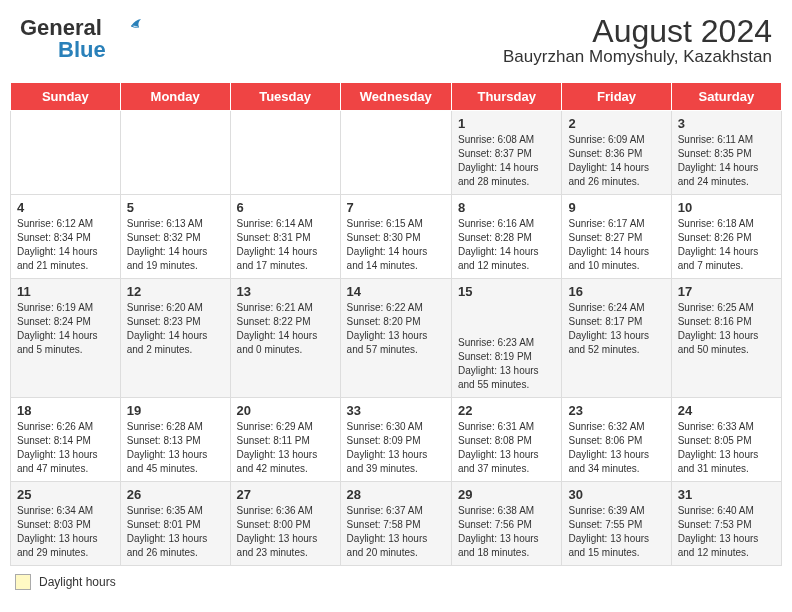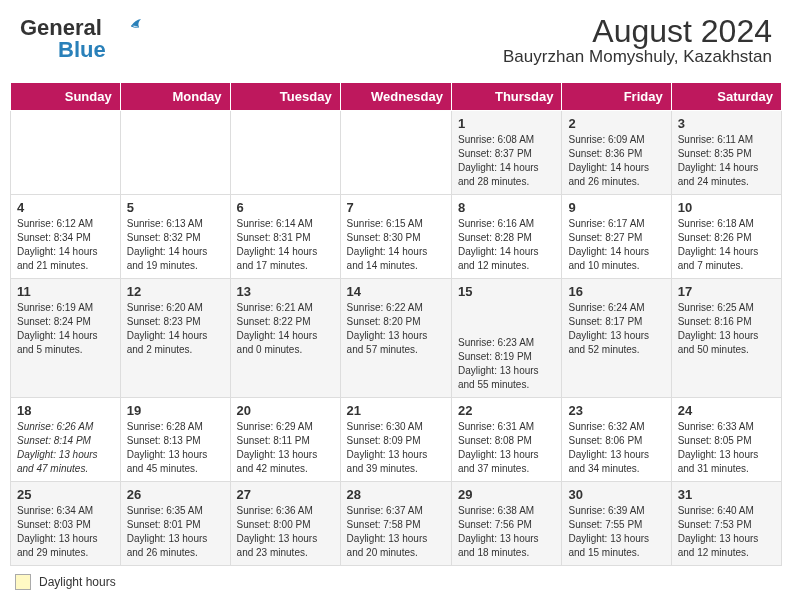--- a/index.html
+++ b/index.html
@@ -34,23 +34,23 @@
     .title-block h2 {
       font-size: 17px;
       font-weight: 400;
       color: #333;
     }
     .calendar {
       width: 100%;
       border-collapse: collapse;
     }
     .calendar th {
-      background-color: #be185d;
+      background-color: #ef4444;
       color: white;
-      text-align: right;
+      text-align: center;
       padding: 6px 8px;
       font-size: 13px;
       font-weight: 600;
       border: 1px solid #fff;
     }
     .calendar td {
       vertical-align: top;
       padding: 5px 6px;
       border: 1px solid #ddd;
       width: 113px;
@@ -239,38 +239,38 @@
         <td>
           <span class="day-num">17</span>
           <div class="day-info" style="white-space: pre-line;">Sunrise: 6:25 AM
 Sunset: 8:16 PM
 Daylight: 13 hours and 50 minutes.</div>
         </td>
       </tr>
       <tr>
         <td>
           <span class="day-num">18</span>
-          <div class="day-info" style="white-space: pre-line; font-style: italic;">Sunrise: 6:26 AM
+          <div class="day-info" style="white-space: pre-line;">Sunrise: 6:26 AM
 Sunset: 8:14 PM
 Daylight: 13 hours and 47 minutes.</div>
         </td>
         <td>
           <span class="day-num">19</span>
           <div class="day-info" style="white-space: pre-line;">Sunrise: 6:28 AM
 Sunset: 8:13 PM
 Daylight: 13 hours and 45 minutes.</div>
         </td>
         <td>
           <span class="day-num">20</span>
           <div class="day-info" style="white-space: pre-line;">Sunrise: 6:29 AM
 Sunset: 8:11 PM
 Daylight: 13 hours and 42 minutes.</div>
         </td>
         <td>
-          <span class="day-num">21</span>
+          <span class="day-num">33</span>
           <div class="day-info" style="white-space: pre-line;">Sunrise: 6:30 AM
 Sunset: 8:09 PM
 Daylight: 13 hours and 39 minutes.</div>
         </td>
         <td>
           <span class="day-num">22</span>
           <div class="day-info" style="white-space: pre-line;">Sunrise: 6:31 AM
 Sunset: 8:08 PM
 Daylight: 13 hours and 37 minutes.</div>
         </td>

